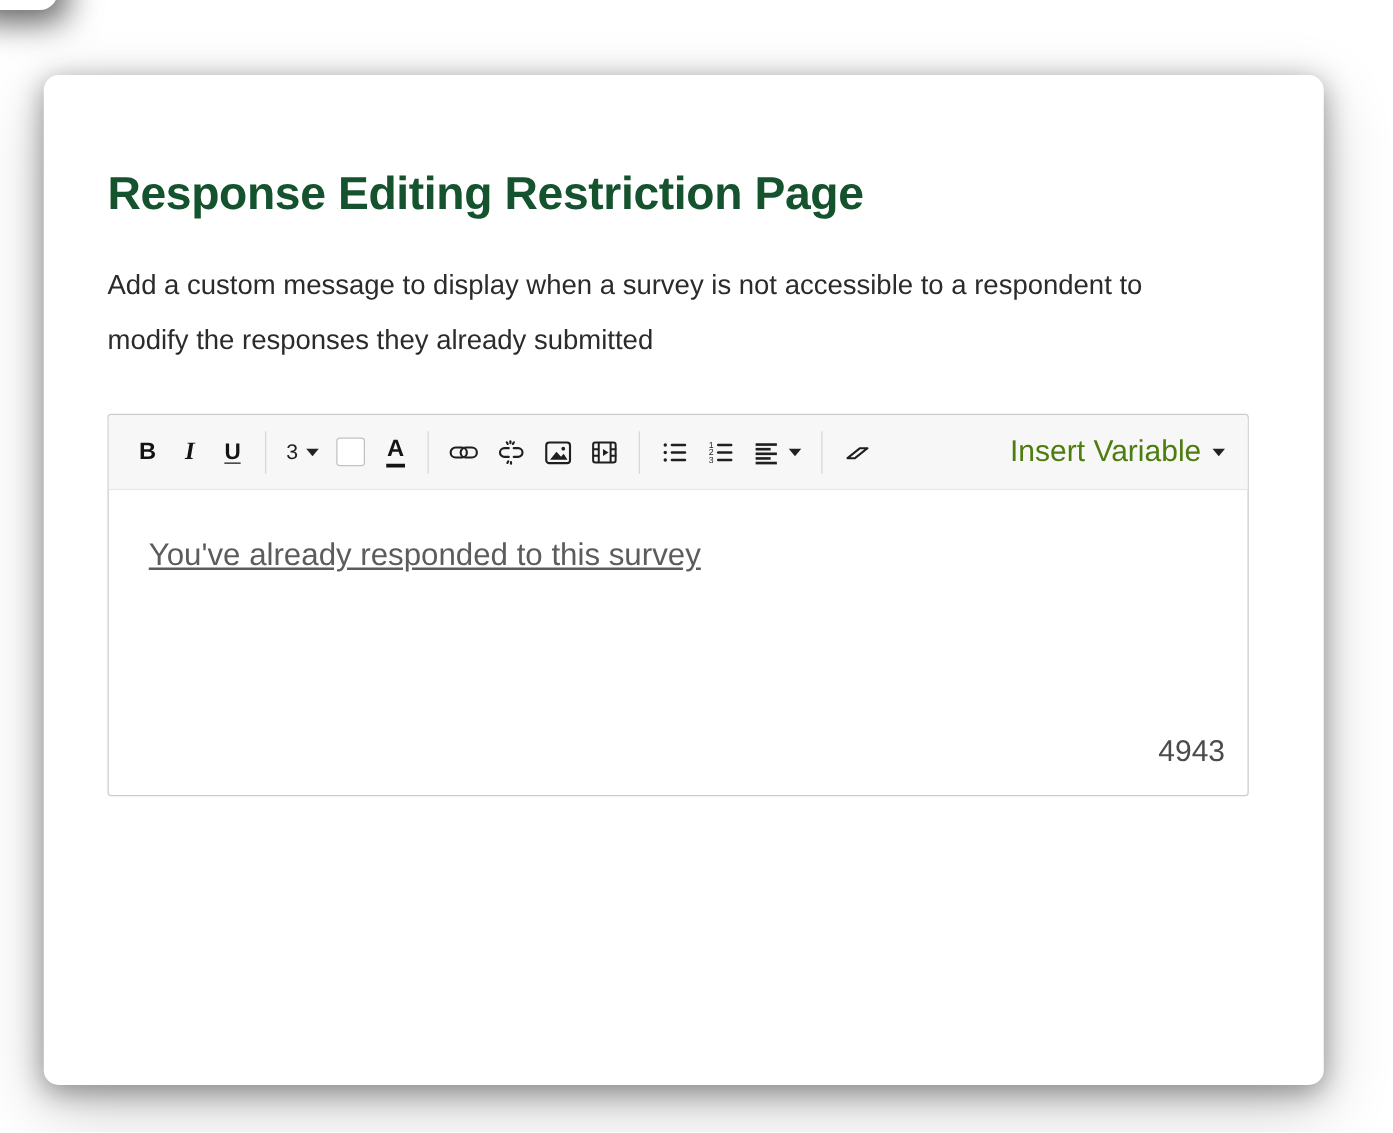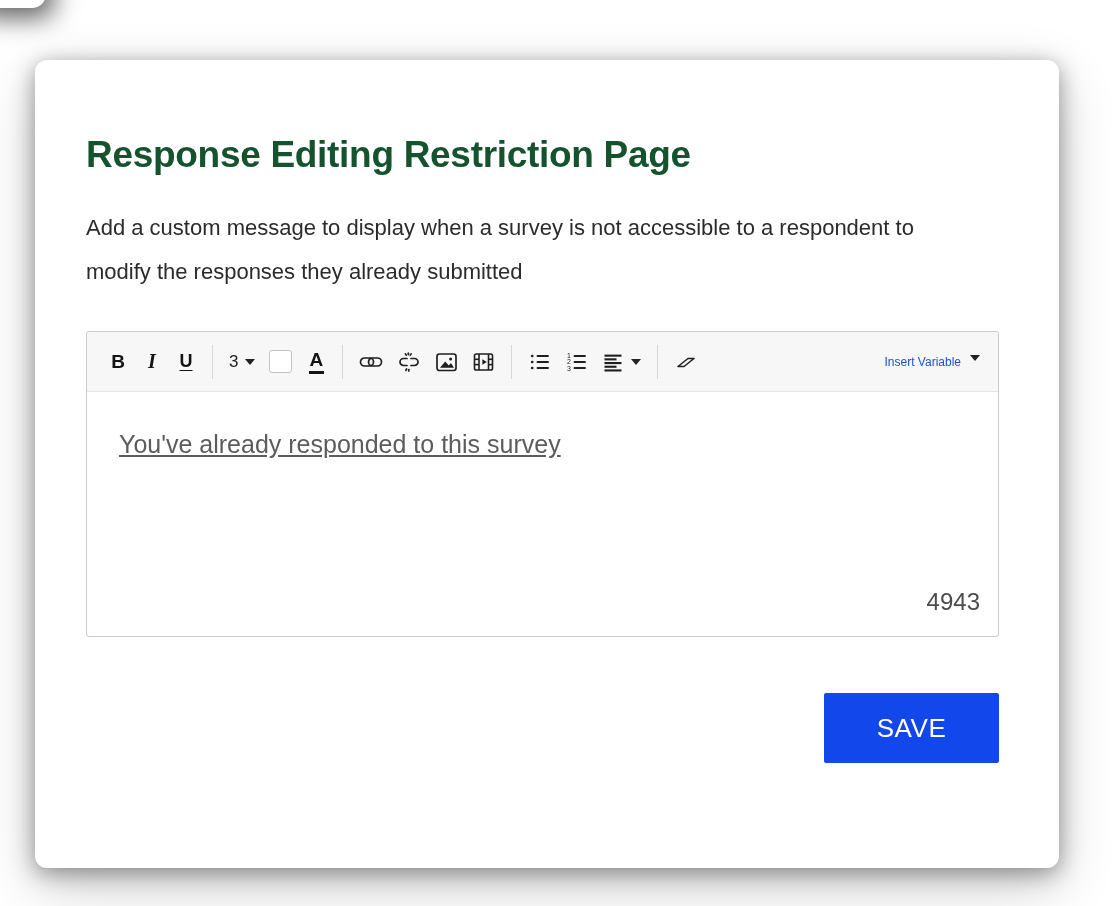--- a/index.html
+++ b/index.html
@@ -66,23 +66,23 @@
     width:0; height:0; display:inline-block;
     border-left:5px solid transparent; border-right:5px solid transparent;
     border-top:6px solid #222;
   }
   .swatch{
     width:23px; height:23px; background:#fff;
     border:1px solid #c2c2c2; border-radius:3px; display:inline-block;
   }
   .tbtn svg{ display:block; }
   .insert-var{
-    margin-left:auto; display:flex; align-items:flex-start; gap:9px;
+    margin-left:auto; display:flex; align-items:center; gap:9px;
     background:transparent; border:none; cursor:pointer;
-    font-family:inherit; font-size:12px; color:#1d4ed8; padding:0 4px;
+    font-family:inherit; font-size:24px; color:#4d7c0f; padding:0 4px;
   }
 
   .editor-content{
     position:relative; height:244px; padding:38px 32px;
     font-size:25px; color:#5c5c5c; cursor:text;text-decoration:underline;
   }
   .char-count{
     position:absolute; right:18px; bottom:20px;
     font-size:24px; color:#4c4c4c;
   }
@@ -226,16 +226,15 @@
           <span class="caret"></span>
         </button>
       </div>
 
       <div class="editor-content">
         <p>You've already responded to this survey</p>
         <span class="char-count">4943</span>
       </div>
     </div>
 
-    <button class="save-btn">SAVE</button>
 
   </div>
 </div>
 
 </body></html>

